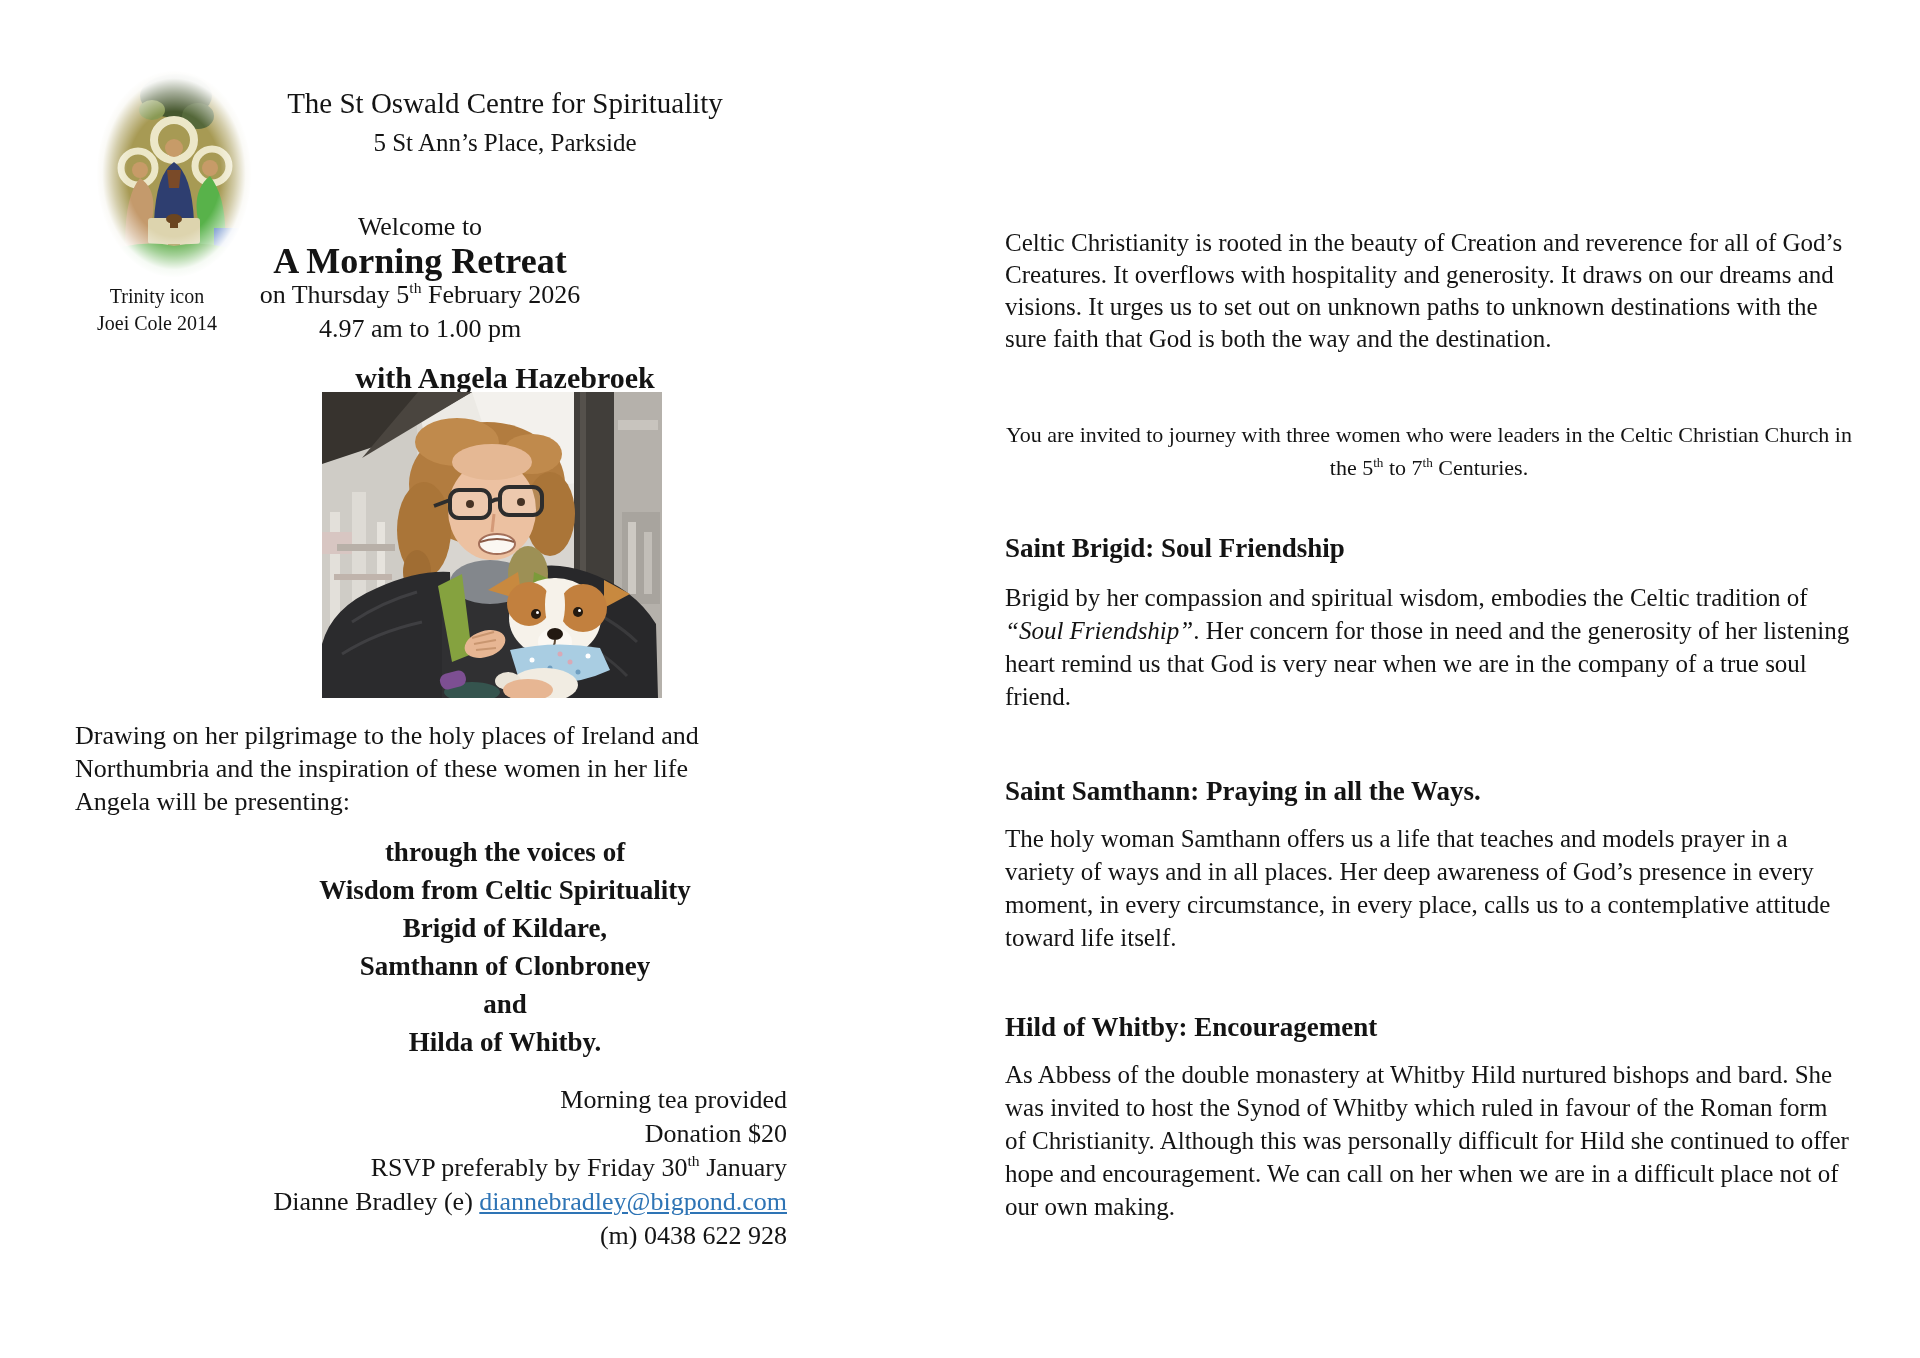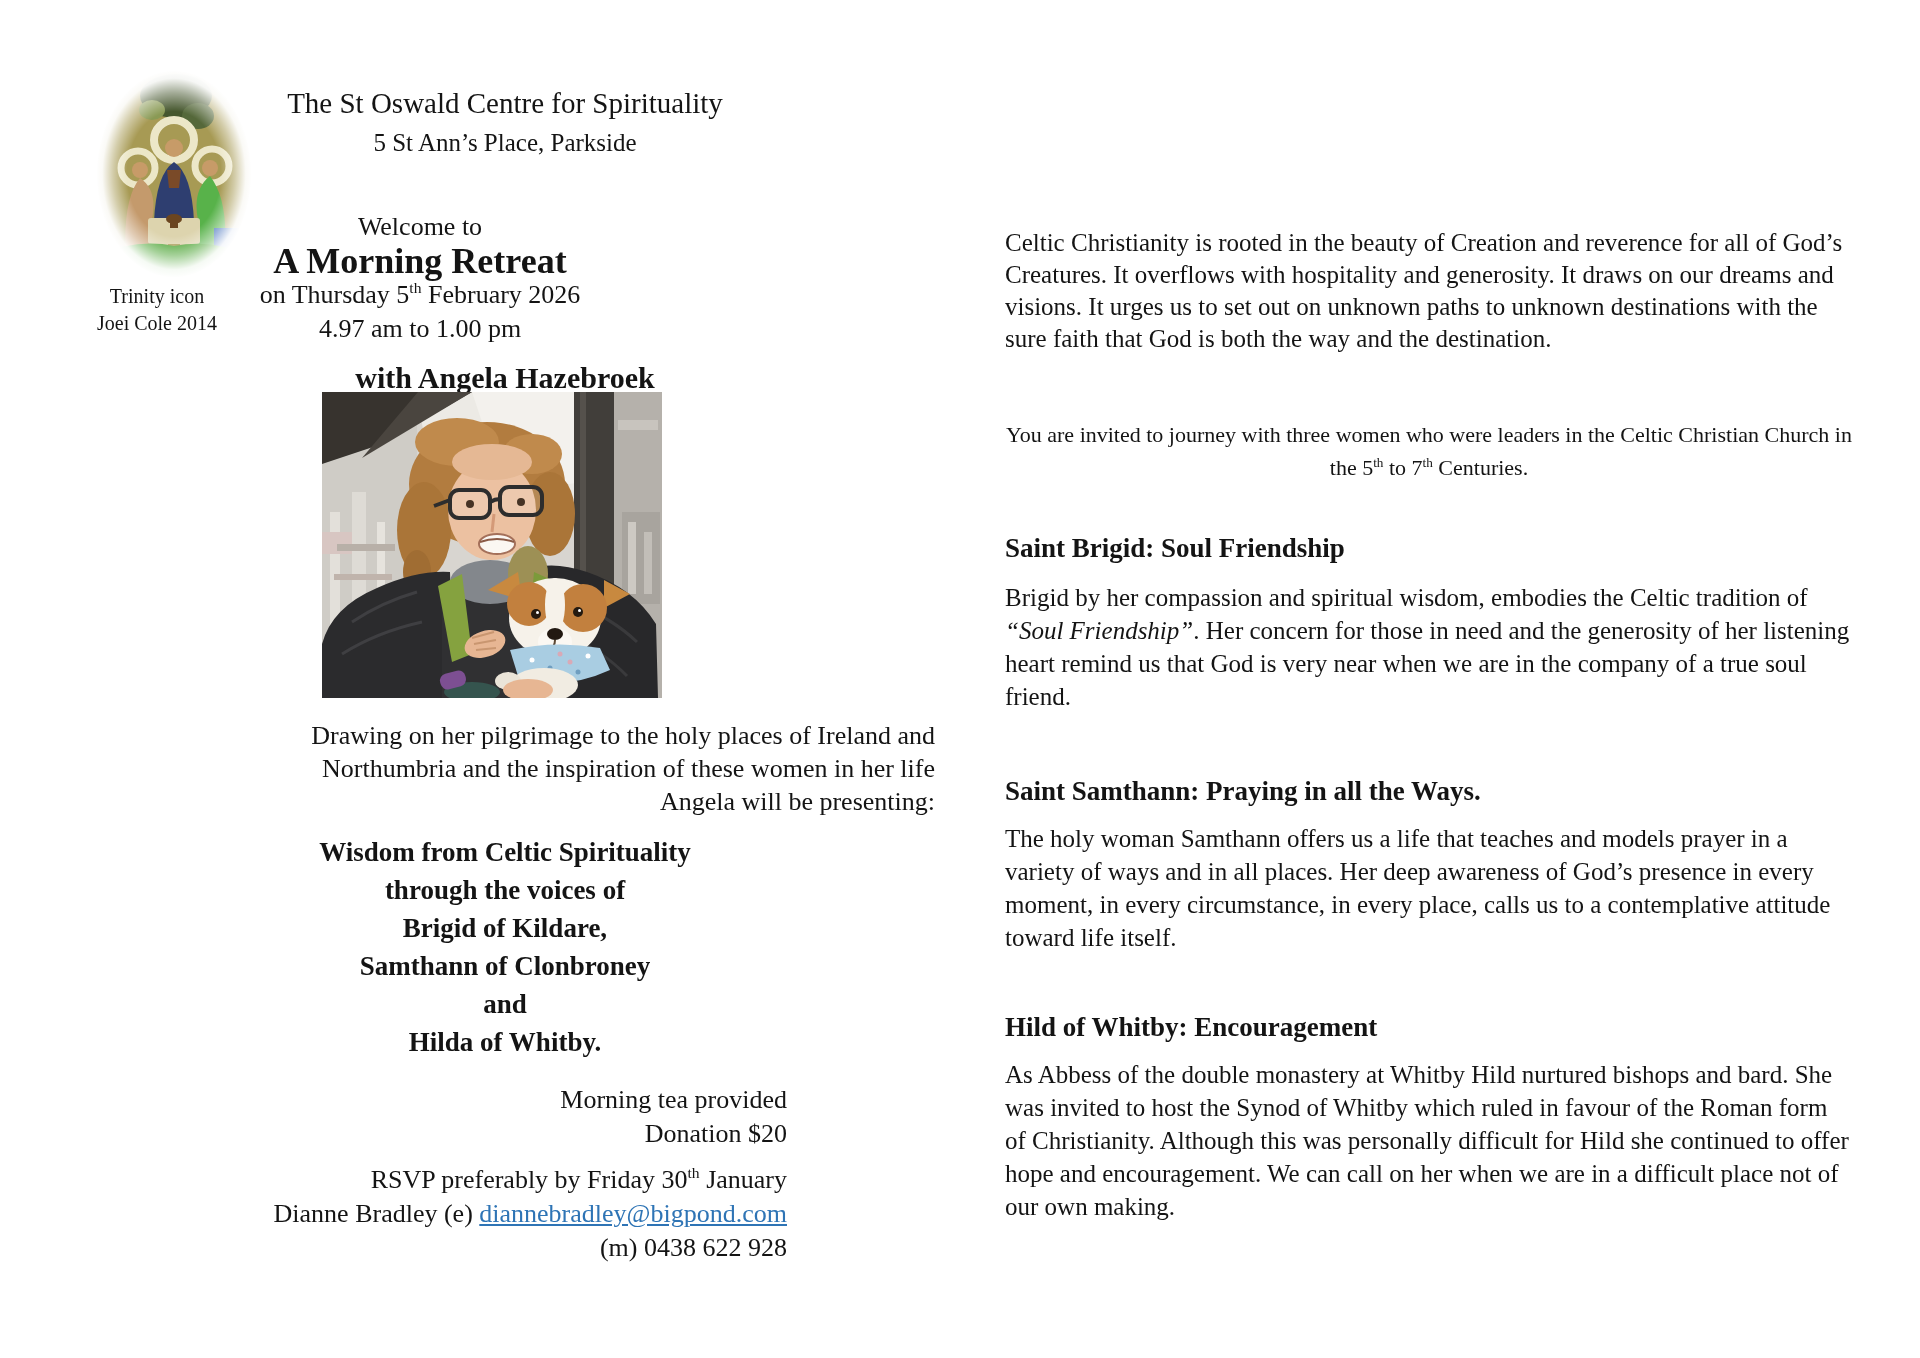--- a/index.html
+++ b/index.html
@@ -17,24 +17,24 @@
   
   .trinity-svg { left: 96px; top: 70px; }
   .trinity-caption { left: 62px; top: 283px; width: 190px; text-align: center; font-size: 20px; line-height: 27px; }
   .centre-header { left: 75px; top: 84px; width: 860px; text-align: center; }
   .centre-title { font-size: 29px; line-height: 38px; }
   .centre-address { font-size: 25px; line-height: 32px; margin-top: 5px; }
   .welcome-block { left: 75px; top: 210px; width: 690px; text-align: center; font-size: 26px; line-height: 34px; }
   .event-title { font-size: 36px; }
   .presenter-line { left: 75px; top: 361px; width: 860px; text-align: center; font-size: 30px; font-weight: bold; }
   .photo-svg { left: 322px; top: 392px; }
-  .intro-para { left: 75px; top: 719px; width: 860px; text-align: right; font-size: 26px; line-height: 33px; }
+  .intro-para { left: 75px; top: 719px; width: 860px; text-align: left; font-size: 26px; line-height: 33px; }
   .program-block { left: 75px; top: 833px; width: 860px; text-align: center; font-size: 27px; line-height: 38px; font-weight: bold; }
   .rsvp-block { left: 75px; top: 1083px; width: 712px; text-align: right; font-size: 26px; line-height: 34px; }
-  .rsvp-gap { margin-top: 12px; }
+  .rsvp-gap { }
   a.email-link { color: #2E74B5; text-decoration: underline; cursor: pointer; }
 
   
   .rc-heading { left: 1005px; top: 120px; width: 760px; font-size: 30px; line-height: 46px; font-weight: bold; }
   .rc-para { left: 1005px; width: 848px; font-size: 25px; line-height: 33px; }
   .rc-para-1 { top: 227px; line-height: 32px; }
   .rc-invite { top: 418px; text-align: center; font-size: 22px; }
   .rc-subhead { left: 1005px; width: 848px; font-size: 27px; font-weight: bold; }
   .rc-brigid-h { top: 533px; }
   .rc-brigid-p { top: 581px; }
@@ -196,22 +196,22 @@
     <rect x="118" y="280" width="26" height="16" rx="7" fill="#7d4f92" transform="rotate(-14 131 288)"></rect>
   </svg>
 
   <div class="abs intro-para">
     <div>Drawing on her pilgrimage to the holy places of Ireland and</div>
     <div>Northumbria and the inspiration of these women in her life</div>
     <div>Angela will be presenting:</div>
   </div>
 
   <div class="abs program-block">
+    <div>through the voices of</div>
     <div>Wisdom from Celtic Spirituality</div>
-    <div>through the voices of</div>
     <div>Brigid of Kildare,</div>
     <div>Samthann of Clonbroney</div>
     <div>and</div>
     <div>Hilda of Whitby.</div>
   </div>
 
   <div class="abs rsvp-block">
     <div>Morning tea provided</div>
     <div>Donation $20</div>
     <div class="rsvp-gap"><span>RSVP preferably by Friday 30</span><sup>th</sup><span> January</span></div>

